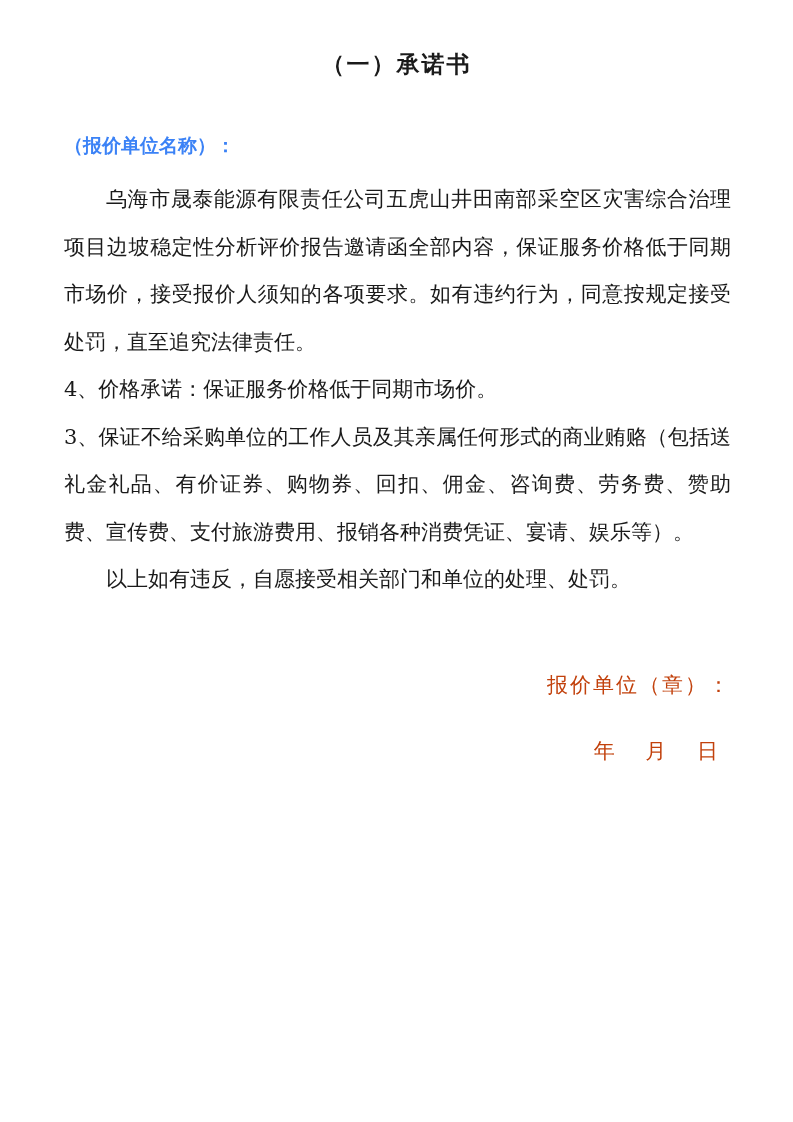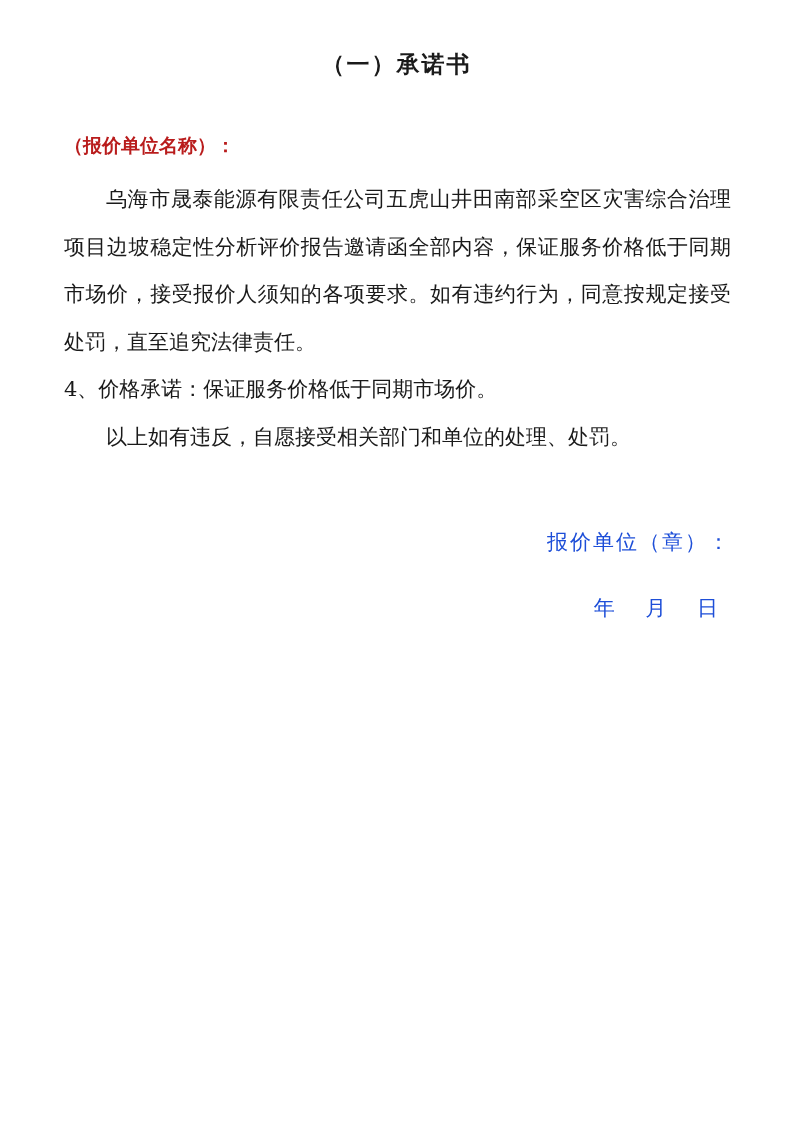--- a/index.html
+++ b/index.html
@@ -26,36 +26,36 @@
   }
   .content {
     margin: 0 62px 0 64px;
   }
   .addressee {
     margin-top: 52px;
     font-size: 19px;
     line-height: 26px;
     font-weight: bold;
     font-family: "DejaVu Sans", "Liberation Sans", sans-serif;
-    color: #b91c1c;
+    color: #3b82f6;
   }
   .body-text {
     margin-top: 18px;
     font-size: 21px;
     line-height: 47.5px;
     color: #1a1a1a;
   }
   .body-text p { margin: 0; }
   .justify { text-align: justify; }
   .indent { text-indent: 2em; }
   .signature-block {
     margin-top: 66px;
     text-align: right;
     font-size: 21px;
-    color: #1d4ed8;
+    color: #c2410c;
   }
   .signature-block .sig {
     line-height: 30px;
     padding-right: 0px;
     letter-spacing: 2px;
   }
   .signature-block .date {
     margin-top: 36px;
     line-height: 30px;
     padding-right: 12px;
@@ -69,20 +69,21 @@
 
   <h1 class="title">（一）承诺书</h1>
 
   <div class="content">
 
     <p class="addressee">（报价单位名称）：</p>
 
     <div class="body-text">
       <p class="indent justify">乌海市晟泰能源有限责任公司五虎山井田南部采空区灾害综合治理项目边坡稳定性分析评价报告邀请函全部内容，保证服务价格低于同期市场价，接受报价人须知的各项要求。如有违约行为，同意按规定接受处罚，直至追究法律责任。</p>
       <p class="justify">4、价格承诺：保证服务价格低于同期市场价。</p>
+      <p class="justify">3、保证不给采购单位的工作人员及其亲属任何形式的商业贿赂（包括送礼金礼品、有价证券、购物券、回扣、佣金、咨询费、劳务费、赞助费、宣传费、支付旅游费用、报销各种消费凭证、宴请、娱乐等）。</p>
       <p class="indent">以上如有违反，自愿接受相关部门和单位的处理、处罚。</p>
     </div>
 
     <div class="signature-block">
       <p class="sig">报价单位（章）：</p>
       <p class="date">年　 月　 日</p>
     </div>
 
   </div>
 </div>

